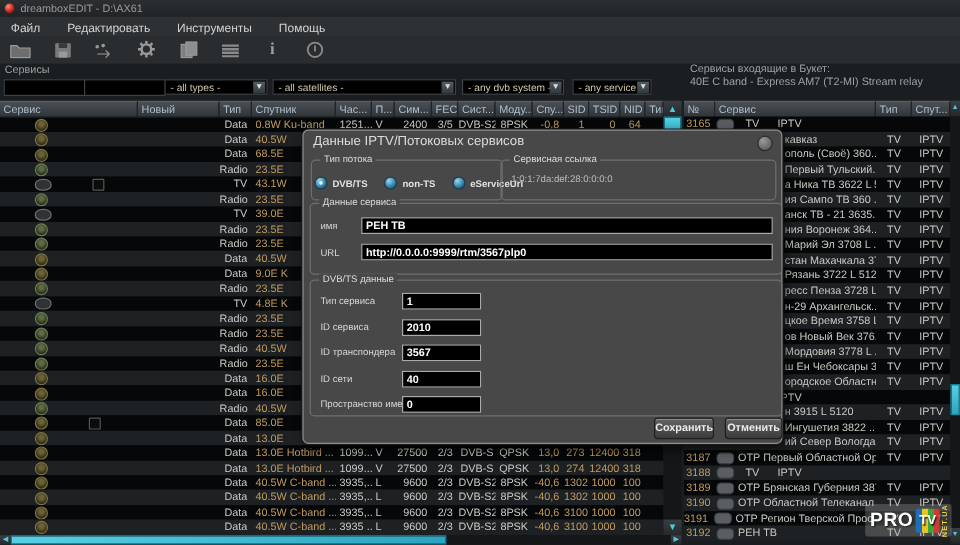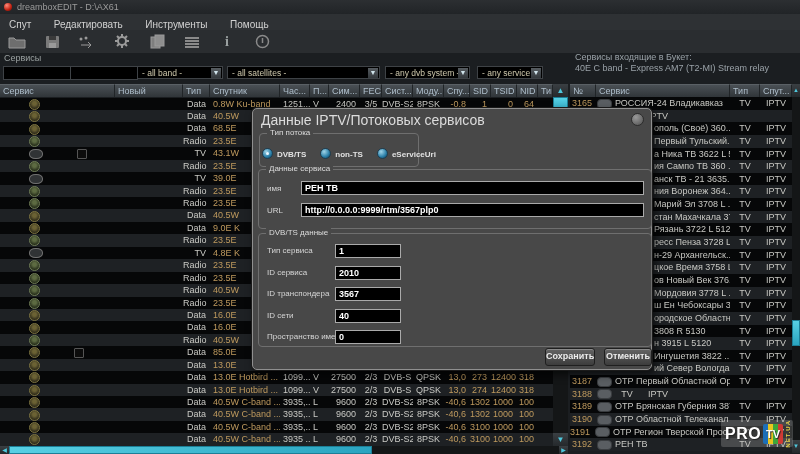--- a/index.html
+++ b/index.html
@@ -50,21 +50,21 @@
   .icon-sd{display:inline-block;width:13px;height:8px;border-radius:4px;background:#5a5e62;
            border:1px solid #3a3d40;vertical-align:middle;}
   
   .sbtrack{background:#141617;}
   .sbbtn{background:linear-gradient(#3a3f43,#25292c);color:#4fc7dc;font-size:8px;text-align:center;}
   .sbthumb{background:linear-gradient(90deg,#57d0e4,#2aa4c0);border:1px solid #1c7f97;box-sizing:border-box;}
   .sbthumbv{background:linear-gradient(#57d0e4,#2aa4c0);border:1px solid #1c7f97;box-sizing:border-box;}
   
   .dialog{left:252px;top:108px;width:398px;height:260px;background:#484848;border:1px solid #8f8f8f;
           border-radius:5px;box-shadow:0 0 0 1px #1a1a1a,3px 4px 10px rgba(0,0,0,.65);z-index:10;}
-  .dlgtitle{left:8px;top:3px;font-size:14px;color:#dcdcdc;}
+  .dlgtitle{left:8px;top:3px;font-size:11px;color:#dcdcdc;}
   .dlgclose{right:7px;top:4px;width:11px;height:11px;border-radius:50%;border:1px solid #2c2c2c;
             background:radial-gradient(circle at 35% 30%,#9a9a9a,#4e4e4e);}
   .group{border:1px solid #6f6f6f;border-radius:4px;position:absolute;}
   .grouplabel{position:absolute;top:-6px;left:7px;background:#484848;padding:0 3px;font-size:8px;
               color:#dcdcdc;line-height:10px;}
   .radio{display:inline-block;width:9px;height:9px;border-radius:50%;border:1px solid #1d3d50;
          background:radial-gradient(circle at 35% 30%,#9fd4e8,#2a7fa8 60%,#0d3a55);vertical-align:-2px;}
   .radio.sel::after{content:"";display:block;width:3px;height:3px;border-radius:50%;background:#eaf7ff;
                     margin:3px auto;}
   .radiolbl{font-size:8px;font-weight:bold;color:#e2e2e2;margin-left:4px;vertical-align:0px;}
@@ -86,21 +86,21 @@
          margin-left:2px;letter-spacing:1px;}
 </style>
 </head>
 <body>
 
 <div class="abs titlebar">
   <span class="abs appico"></span>
   <span class="abs titletext">dreamboxEDIT - D:\AX61</span>
 </div>
 <div class="abs menubar">
-  <span class="menuitem">Спут</span>
+  <span class="menuitem">Файл</span>
   <span class="menuitem">Редактировать</span>
   <span class="menuitem">Инструменты</span>
   <span class="menuitem">Помощь</span>
 </div>
 <div class="abs toolbar">
   <span class="tbico">
     <svg width="18" height="14" viewBox="0 0 18 14">
         <path d="M1 3h5l2 2h9v8H1z" fill="#6e6e6e" stroke="#9a9a9a"></path>
       </svg>
     </span>
@@ -145,21 +145,21 @@
         <circle cx="7.5" cy="7.5" r="6" fill="none" stroke="#8a8a8a" stroke-width="1.5"></circle>
         <path d="M7.5 4v5" stroke="#8a8a8a" stroke-width="1.5"></path>
       </svg>
     </span>
 </div>
 
 <div class="abs sectlabel" style="left:4px;top:53px;">Сервисы</div>
 <input class="abs finput" style="left: 3px; top: 66px;">
 <input class="abs finput" style="left: 70px; top: 66px;">
 <div class="abs dd" style="left:137px;top:66px;width:86px;">
-  <span>- all band -</span>
+  <span>- all types -</span>
   <span class="ddarrow">▼</span>
 </div>
 <div class="abs dd" style="left:227px;top:66px;width:153px;">
   <span>- all satellites -</span>
   <span class="ddarrow">▼</span>
 </div>
 <div class="abs dd" style="left:385px;top:66px;width:85px;">
   <span>- any dvb system -</span>
   <span class="ddarrow">▼</span>
 </div>
@@ -669,27 +669,27 @@
 <div class="abs" id="rheader" style="left:570px;top:84px;height:13px;display:flex;">
     <div class="hcell" style="width: 26px;">№</div>
     <div class="hcell" style="width: 134px;">Сервис</div>
     <div class="hcell" style="width: 30px;">Тип</div>
     <div class="hcell" style="width: 32px;">Спут...</div>
   </div>
 <div class="abs" id="rrows" style="left:570px;top:97px;width:222px;height:354px;overflow:hidden;">
     <div class="trow odd" style="height: 12.65px; line-height: 12.65px;">
       <div class="cell c-r num" style="width: 26px;">3165</div>
       <div class="cell c-c" style="width: 16px;"><div class="icon-sd"></div></div>
-      <div class="cell c-l" style="width: 118px;">РОССИЯ-24 Владикавказ</div>
-      <div class="cell c-c" style="width: 30px;">TV</div>
-      <div class="cell c-c" style="width: 32px;">IPTV</div>
-    </div>
-    <div class="trow even" style="height: 12.65px; line-height: 12.65px;">
-      <div class="cell c-r num" style="width: 26px;"></div>
-      <div class="cell c-c" style="width: 16px;"></div>
+      <div class="cell c-c" style="width: 30px;">TV</div>
+      <div class="cell c-c" style="width: 32px;">IPTV</div>
+    </div>
+    <div class="trow even" style="height: 12.65px; line-height: 12.65px;">
+      <div class="cell c-r num" style="width: 26px;"></div>
+      <div class="cell c-c" style="width: 16px;"></div>
+      <div class="cell c-l" style="width: 118px; padding-left: 42px;">кавказ</div>
       <div class="cell c-c" style="width: 30px;">TV</div>
       <div class="cell c-c" style="width: 32px;">IPTV</div>
     </div>
     <div class="trow odd" style="height: 12.65px; line-height: 12.65px;">
       <div class="cell c-r num" style="width: 26px;"></div>
       <div class="cell c-c" style="width: 16px;"></div>
       <div class="cell c-l" style="width: 118px; padding-left: 42px;">ополь (Своё) 360...</div>
       <div class="cell c-c" style="width: 30px;">TV</div>
       <div class="cell c-c" style="width: 32px;">IPTV</div>
     </div>
@@ -794,21 +794,20 @@
     <div class="trow even" style="height: 12.65px; line-height: 12.65px;">
       <div class="cell c-r num" style="width: 26px;"></div>
       <div class="cell c-c" style="width: 16px;"></div>
       <div class="cell c-l" style="width: 118px; padding-left: 42px;">ородское Областн...</div>
       <div class="cell c-c" style="width: 30px;">TV</div>
       <div class="cell c-c" style="width: 32px;">IPTV</div>
     </div>
     <div class="trow odd" style="height: 12.65px; line-height: 12.65px;">
       <div class="cell c-r num" style="width: 26px;"></div>
       <div class="cell c-c" style="width: 16px;"></div>
-      <div class="cell c-l" style="width: 118px; padding-left: 42px;">3808 R 5130</div>
       <div class="cell c-c" style="width: 30px;">TV</div>
       <div class="cell c-c" style="width: 32px;">IPTV</div>
     </div>
     <div class="trow even" style="height: 12.65px; line-height: 12.65px;">
       <div class="cell c-r num" style="width: 26px;"></div>
       <div class="cell c-c" style="width: 16px;"></div>
       <div class="cell c-l" style="width: 118px; padding-left: 42px;">н 3915 L 5120</div>
       <div class="cell c-c" style="width: 30px;">TV</div>
       <div class="cell c-c" style="width: 32px;">IPTV</div>
     </div>
@@ -885,20 +884,24 @@
 </div>
 <div class="abs sbbtn" style="left:792px;top:440px;width:8px;height:13px;line-height:13px;font-size:6px;">▼</div>
 
 <div class="abs dialog">
   <div class="abs dlgtitle">Данные IPTV/Потоковых сервисов</div>
   <div class="abs dlgclose"></div>
 
   <div class="group" style="left:6px;top:24px;width:158px;height:32px;">
     <span class="grouplabel">Тип потока</span>
     <div id="radios" style="position:absolute;left:2px;top:9px;white-space:nowrap;"><span style="margin-right: 14px;"><span class="radio sel"></span><span class="radiolbl">DVB/TS</span></span><span style="margin-right: 14px;"><span class="radio"></span><span class="radiolbl">non-TS</span></span><span style="margin-right: 0px;"><span class="radio"></span><span class="radiolbl">eServiceUri</span></span></div>
+  </div>
+  <div class="group" style="left:164px;top:24px;width:228px;height:32px;">
+    <span class="grouplabel">Сервисная ссылка</span>
+    <span class="dlbl" style="left:8px;top:11px;color:#bcbcbc;">1:0:1:7da:def:28:0:0:0:0</span>
   </div>
 
   <div class="group" style="left:5px;top:60px;width:392px;height:58px;">
     <span class="grouplabel">Данные сервиса</span>
     <span class="dlbl" style="left:8px;top:14px;">имя</span>
     <input class="dinput" style="left: 42px; top: 11px; width: 343px; height: 14px;" value="РЕН ТВ">
     <span class="dlbl" style="left:8px;top:36px;">URL</span>
     <input class="dinput" style="left: 42px; top: 33px; width: 343px; height: 14px;" value="http://0.0.0.0:9999/rtm/3567plp0">
   </div>
 

